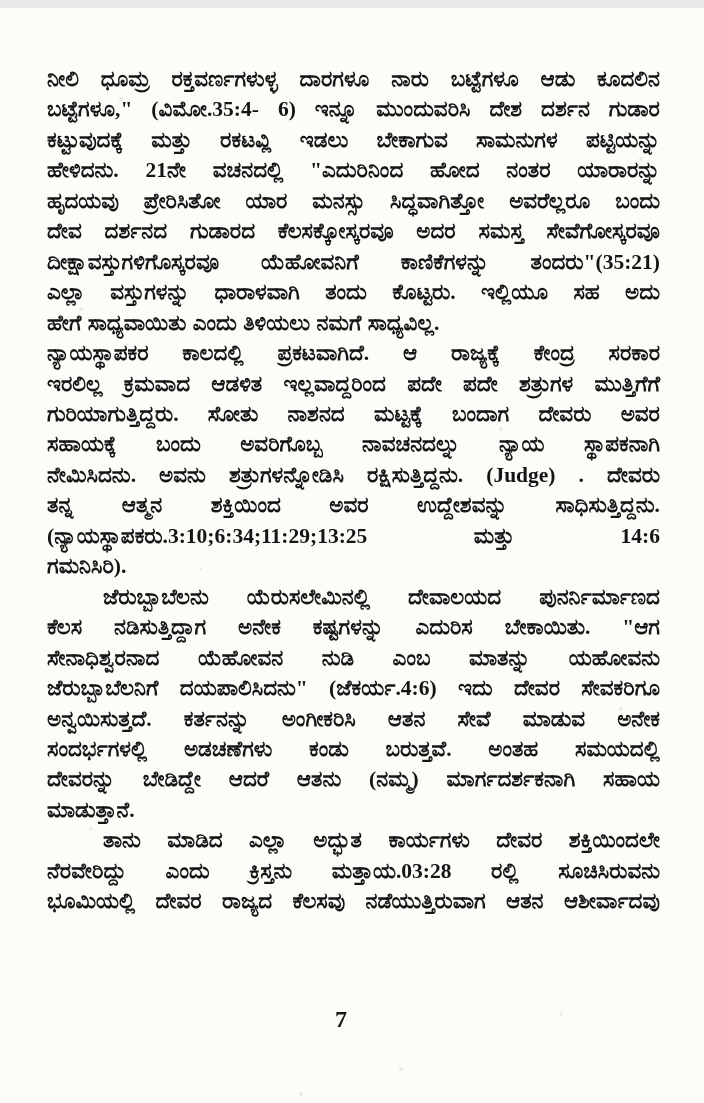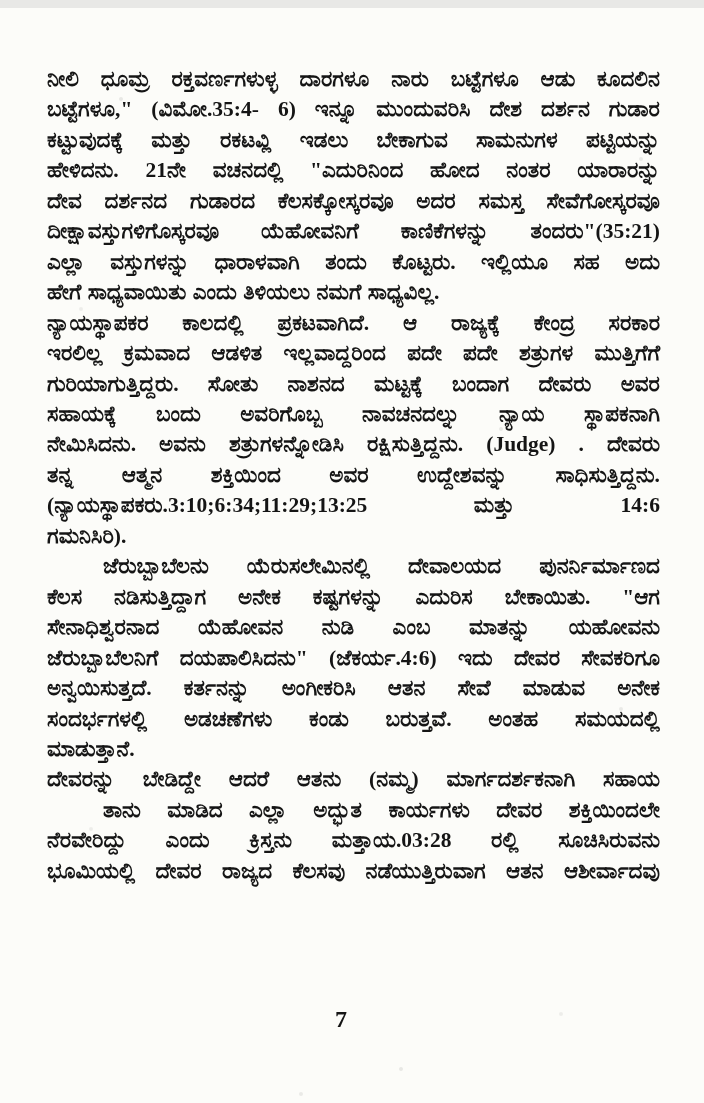--- a/index.html
+++ b/index.html
@@ -77,20 +77,21 @@
 <body>
 
 <div class="page" style="--page-bg: #fcfcf9; --ink: #151515;">
   <div class="noise"></div>
   <div class="text-block" id="text-block">
       <div class="paragraph">
         <div class="line">ನೀಲಿ ಧೂಮ್ರ ರಕ್ತವರ್ಣಗಳುಳ್ಳ ದಾರಗಳೂ ನಾರು ಬಟ್ಟೆಗಳೂ ಆಡು ಕೂದಲಿನ</div>
         <div class="line">ಬಟ್ಟೆಗಳೂ," (ವಿಮೋ.35:4- 6) ಇನ್ನೂ ಮುಂದುವರಿಸಿ ದೇಶ ದರ್ಶನ ಗುಡಾರ</div>
         <div class="line">ಕಟ್ಟುವುದಕ್ಕೆ ಮತ್ತು ರಕಟವ್ಲಿ ಇಡಲು ಬೇಕಾಗುವ ಸಾಮನುಗಳ ಪಟ್ಟಿಯನ್ನು</div>
         <div class="line">ಹೇಳಿದನು. 21ನೇ ವಚನದಲ್ಲಿ "ಎದುರಿನಿಂದ ಹೋದ ನಂತರ ಯಾರಾರನ್ನು</div>
+        <div class="line">ಹೃದಯವು ಪ್ರೇರಿಸಿತೋ ಯಾರ ಮನಸ್ಸು ಸಿದ್ಧವಾಗಿತ್ತೋ ಅವರೆಲ್ಲರೂ ಬಂದು</div>
         <div class="line">ದೇವ ದರ್ಶನದ ಗುಡಾರದ ಕೆಲಸಕ್ಕೋಸ್ಕರವೂ ಅದರ ಸಮಸ್ತ ಸೇವೆಗೋಸ್ಕರವೂ</div>
         <div class="line">ದೀಕ್ಷಾವಸ್ತುಗಳಿಗೊಸ್ಕರವೂ ಯೆಹೋವನಿಗೆ ಕಾಣಿಕೆಗಳನ್ನು ತಂದರು"(35:21)</div>
         <div class="line">ಎಲ್ಲಾ ವಸ್ತುಗಳನ್ನು ಧಾರಾಳವಾಗಿ ತಂದು ಕೊಟ್ಟರು. ಇಲ್ಲಿಯೂ ಸಹ ಅದು</div>
         <div class="line last-line">ಹೇಗೆ ಸಾಧ್ಯವಾಯಿತು ಎಂದು ತಿಳಿಯಲು ನಮಗೆ ಸಾಧ್ಯವಿಲ್ಲ.</div>
       </div>
       <div class="paragraph">
         <div class="line">ನ್ಯಾಯಸ್ಥಾಪಕರ  ಕಾಲದಲ್ಲಿ ಪ್ರಕಟವಾಗಿದೆ. ಆ ರಾಜ್ಯಕ್ಕೆ ಕೇಂದ್ರ ಸರಕಾರ</div>
         <div class="line">ಇರಲಿಲ್ಲ ಕ್ರಮವಾದ ಆಡಳಿತ ಇಲ್ಲವಾದ್ದರಿಂದ ಪದೇ ಪದೇ ಶತ್ರುಗಳ ಮುತ್ತಿಗೆಗೆ</div>
         <div class="line">ಗುರಿಯಾಗುತ್ತಿದ್ದರು. ಸೋತು ನಾಶನದ ಮಟ್ಟಕ್ಕೆ ಬಂದಾಗ ದೇವರು ಅವರ</div>
         <div class="line">ಸಹಾಯಕ್ಕೆ ಬಂದು ಅವರಿಗೊಬ್ಬ ನಾವಚನದಲ್ನು ನ್ಯಾಯ ಸ್ಥಾಪಕನಾಗಿ</div>
@@ -99,22 +100,22 @@
         <div class="line">(ನ್ಯಾಯಸ್ಥಾಪಕರು.3:10;6:34;11:29;13:25 ಮತ್ತು  14:6</div>
         <div class="line last-line">ಗಮನಿಸಿರಿ).</div>
       </div>
       <div class="paragraph">
         <div class="line first-indent">ಜೆರುಬ್ಬಾಬೆಲನು ಯೆರುಸಲೇಮಿನಲ್ಲಿ ದೇವಾಲಯದ ಪುನರ್ನಿರ್ಮಾಣದ</div>
         <div class="line">ಕೆಲಸ ನಡಿಸುತ್ತಿದ್ದಾಗ ಅನೇಕ ಕಷ್ಟಗಳನ್ನು ಎದುರಿಸ ಬೇಕಾಯಿತು. "ಆಗ</div>
         <div class="line">ಸೇನಾಧಿಶ್ವರನಾದ ಯೆಹೋವನ ನುಡಿ ಎಂಬ ಮಾತನ್ನು ಯಹೋವನು</div>
         <div class="line">ಜೆರುಬ್ಬಾಬೆಲನಿಗೆ ದಯಪಾಲಿಸಿದನು" (ಜೆಕರ್ಯ.4:6) ಇದು ದೇವರ ಸೇವಕರಿಗೂ</div>
         <div class="line">ಅನ್ವಯಿಸುತ್ತದೆ. ಕರ್ತನನ್ನು ಅಂಗೀಕರಿಸಿ ಆತನ ಸೇವೆ ಮಾಡುವ ಅನೇಕ</div>
         <div class="line">ಸಂದರ್ಭಗಳಲ್ಲಿ ಅಡಚಣೆಗಳು ಕಂಡು ಬರುತ್ತವೆ. ಅಂತಹ ಸಮಯದಲ್ಲಿ</div>
+        <div class="line">ದೇವರನ್ನು ಬೇಡಿದ್ದೇ ಆದರೆ ಆತನು (ನಮ್ಮ) ಮಾರ್ಗದರ್ಶಕನಾಗಿ ಸಹಾಯ</div>
         <div class="line last-line">ಮಾಡುತ್ತಾನೆ.</div>
-        <div class="line">ದೇವರನ್ನು ಬೇಡಿದ್ದೇ ಆದರೆ ಆತನು (ನಮ್ಮ) ಮಾರ್ಗದರ್ಶಕನಾಗಿ ಸಹಾಯ</div>
       </div>
       <div class="paragraph">
         <div class="line first-indent">ತಾನು ಮಾಡಿದ ಎಲ್ಲಾ ಅದ್ಭುತ ಕಾರ್ಯಗಳು ದೇವರ ಶಕ್ತಿಯಿಂದಲೇ</div>
         <div class="line">ನೆರವೇರಿದ್ದು ಎಂದು ಕ್ರಿಸ್ತನು ಮತ್ತಾಯ.03:28 ರಲ್ಲಿ ಸೂಚಿಸಿರುವನು</div>
         <div class="line">ಭೂಮಿಯಲ್ಲಿ ದೇವರ ರಾಜ್ಯದ ಕೆಲಸವು ನಡೆಯುತ್ತಿರುವಾಗ ಆತನ ಆಶೀರ್ವಾದವು</div>
       </div>
     </div>
   <div class="page-number">7</div>
 </div>
 

